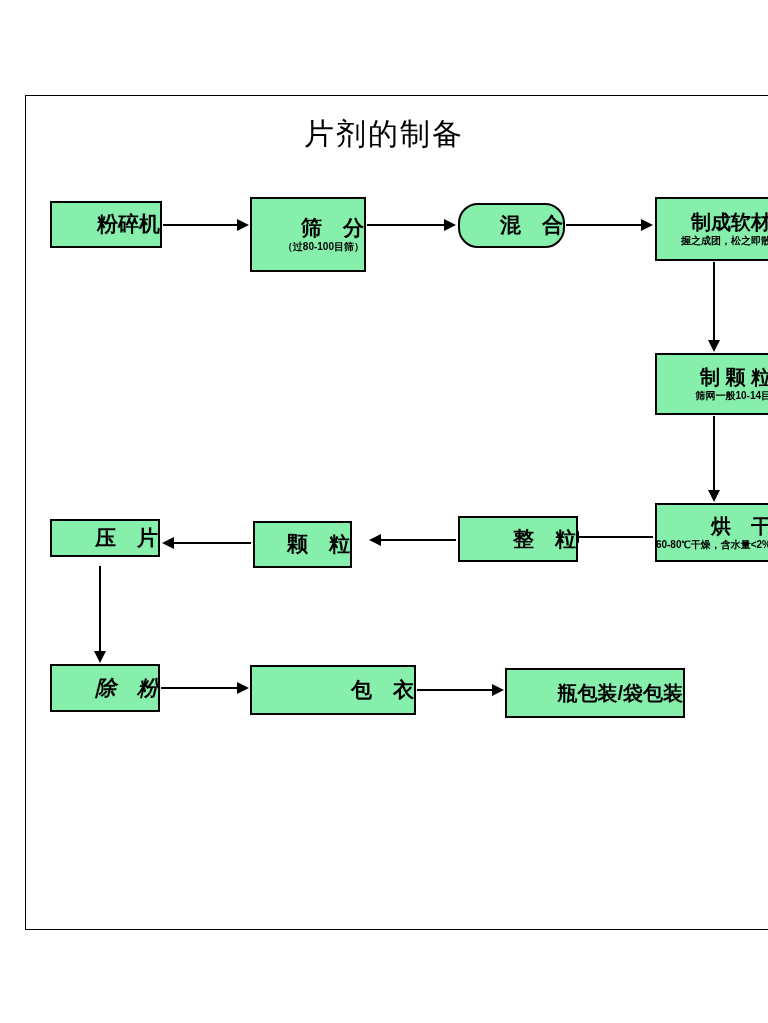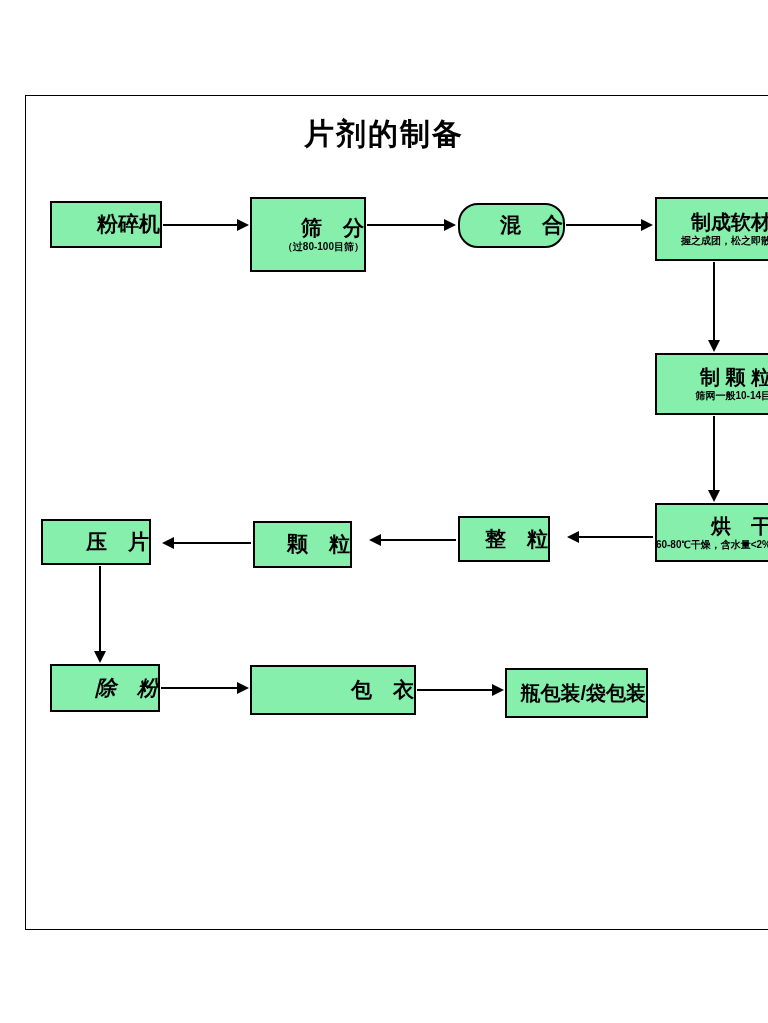--- a/index.html
+++ b/index.html
@@ -21,21 +21,21 @@
     border: 1px solid #000000;
     background: transparent;
   }
   .title {
     position: absolute;
     left: 0;
     top: 114px;
     width: 768px;
     text-align: center;
     font-size: 30px;
-    font-weight: bold;
+    font-weight: normal;
     letter-spacing: 2px;
     white-space: pre;
   }
   .node {
     position: absolute;
     border: 2px solid #000000;
     background: #86efac;
     display: flex;
     flex-direction: column;
     align-items: flex-end;
@@ -138,39 +138,39 @@
 <div class="node" style="left:655px; top:503px; width:118px; height:59px;">
   <div class="node-label small">烘　干</div>
   <div class="node-sub" style="font-size:10px;">60-80℃干燥，含水量&lt;2%</div>
 </div>
 
 <div class="arrow arrow-h arrow-left" style="left:567px; top:531px; width:86px;">
   <div class="shaft"></div>
   <div class="head"></div>
 </div>
 
-<div class="node" style="left:458px; top:516px; width:92px; height:46px;padding-left:8px;">
+<div class="node" style="left:458px; top:516px; width:120px; height:46px;padding-left:8px;">
   <div class="node-label">整　粒</div>
 </div>
 
 <div class="arrow arrow-h arrow-left" style="left:369px; top:534px; width:87px;">
   <div class="shaft"></div>
   <div class="head"></div>
 </div>
 
 <div class="node" style="left:253px; top:521px; width:99px; height:47px;">
   <div class="node-label">颗　粒</div>
 </div>
 
 <div class="arrow arrow-h arrow-left" style="left:162px; top:537px; width:89px;">
   <div class="shaft"></div>
   <div class="head"></div>
 </div>
 
-<div class="node" style="left:41px; top:519px; width:110px; height:46px;">
+<div class="node" style="left:50px; top:519px; width:110px; height:38px;">
   <div class="node-label">压　片</div>
 </div>
 
 <div class="arrow arrow-v arrow-down" style="left:94px; top:566px; height:97px;">
   <div class="shaft"></div>
   <div class="head"></div>
 </div>
 
 <div class="node" style="left:50px; top:664px; width:110px; height:48px;font-style:italic;">
   <div class="node-label">除　粉</div>
@@ -183,15 +183,15 @@
 
 <div class="node" style="left:250px; top:665px; width:166px; height:50px;padding-left:8px;">
   <div class="node-label">包　衣</div>
 </div>
 
 <div class="arrow arrow-h arrow-right" style="left:417px; top:684px; width:87px;">
   <div class="shaft"></div>
   <div class="head"></div>
 </div>
 
-<div class="node" style="left:505px; top:668px; width:143px; height:50px;">
+<div class="node" style="left:505px; top:668px; width:180px; height:50px;">
   <div class="node-label small">瓶包装/袋包装</div>
 </div>
 
 </body></html>

